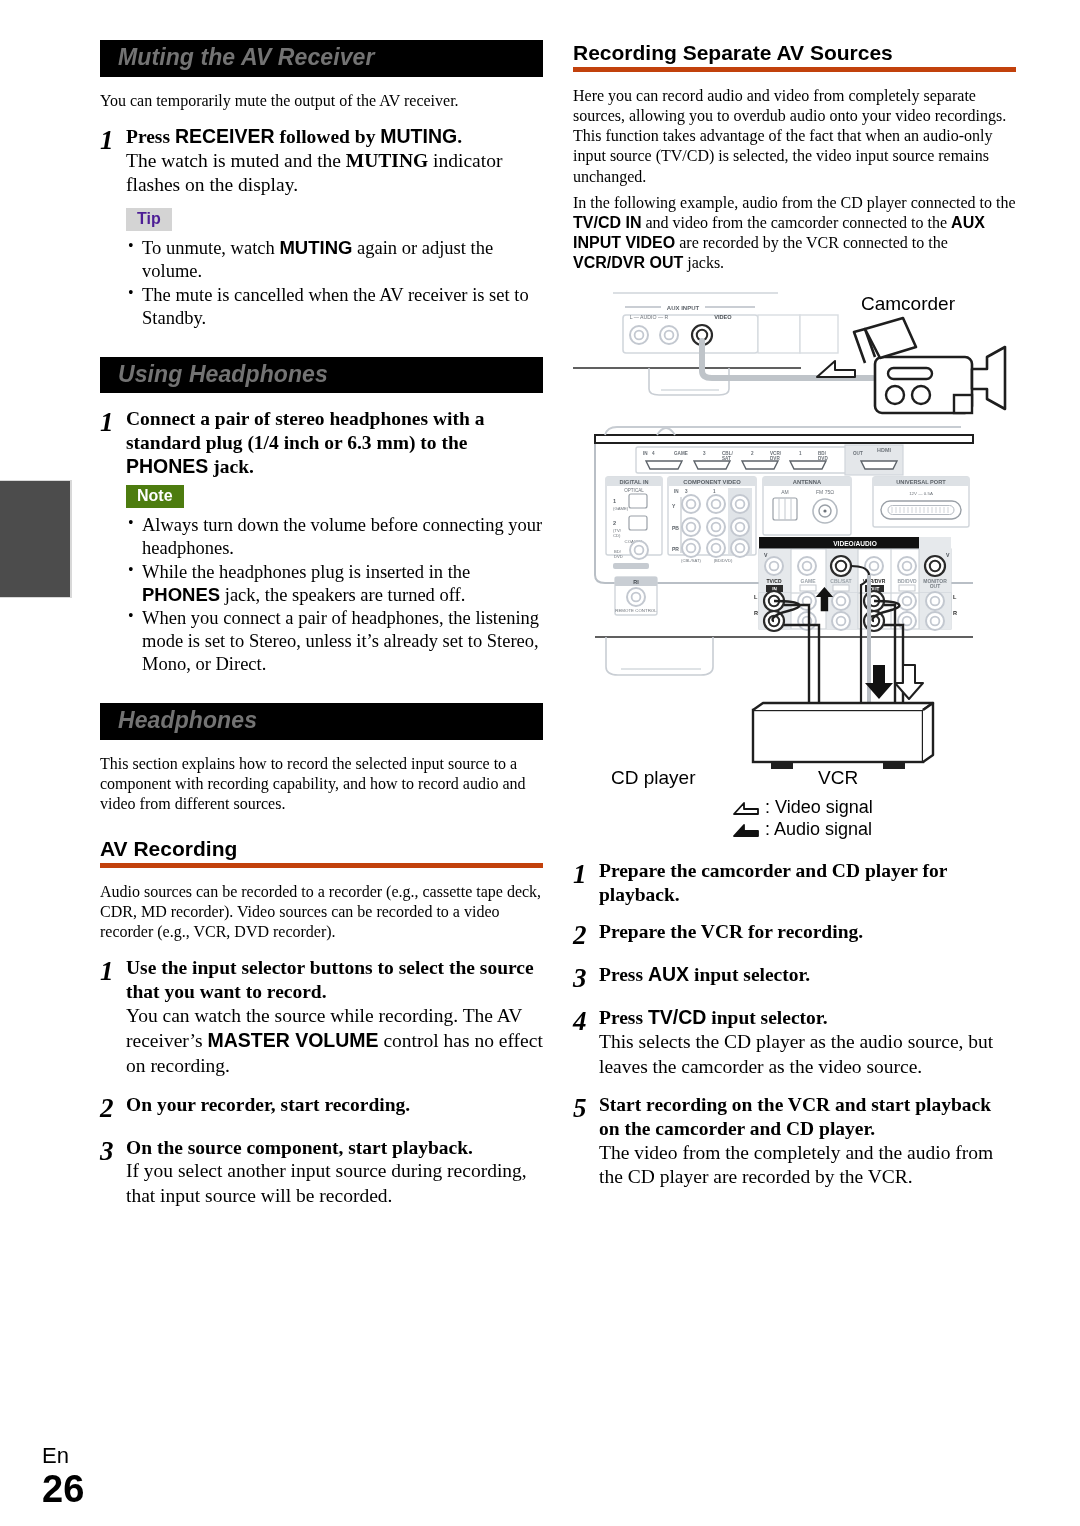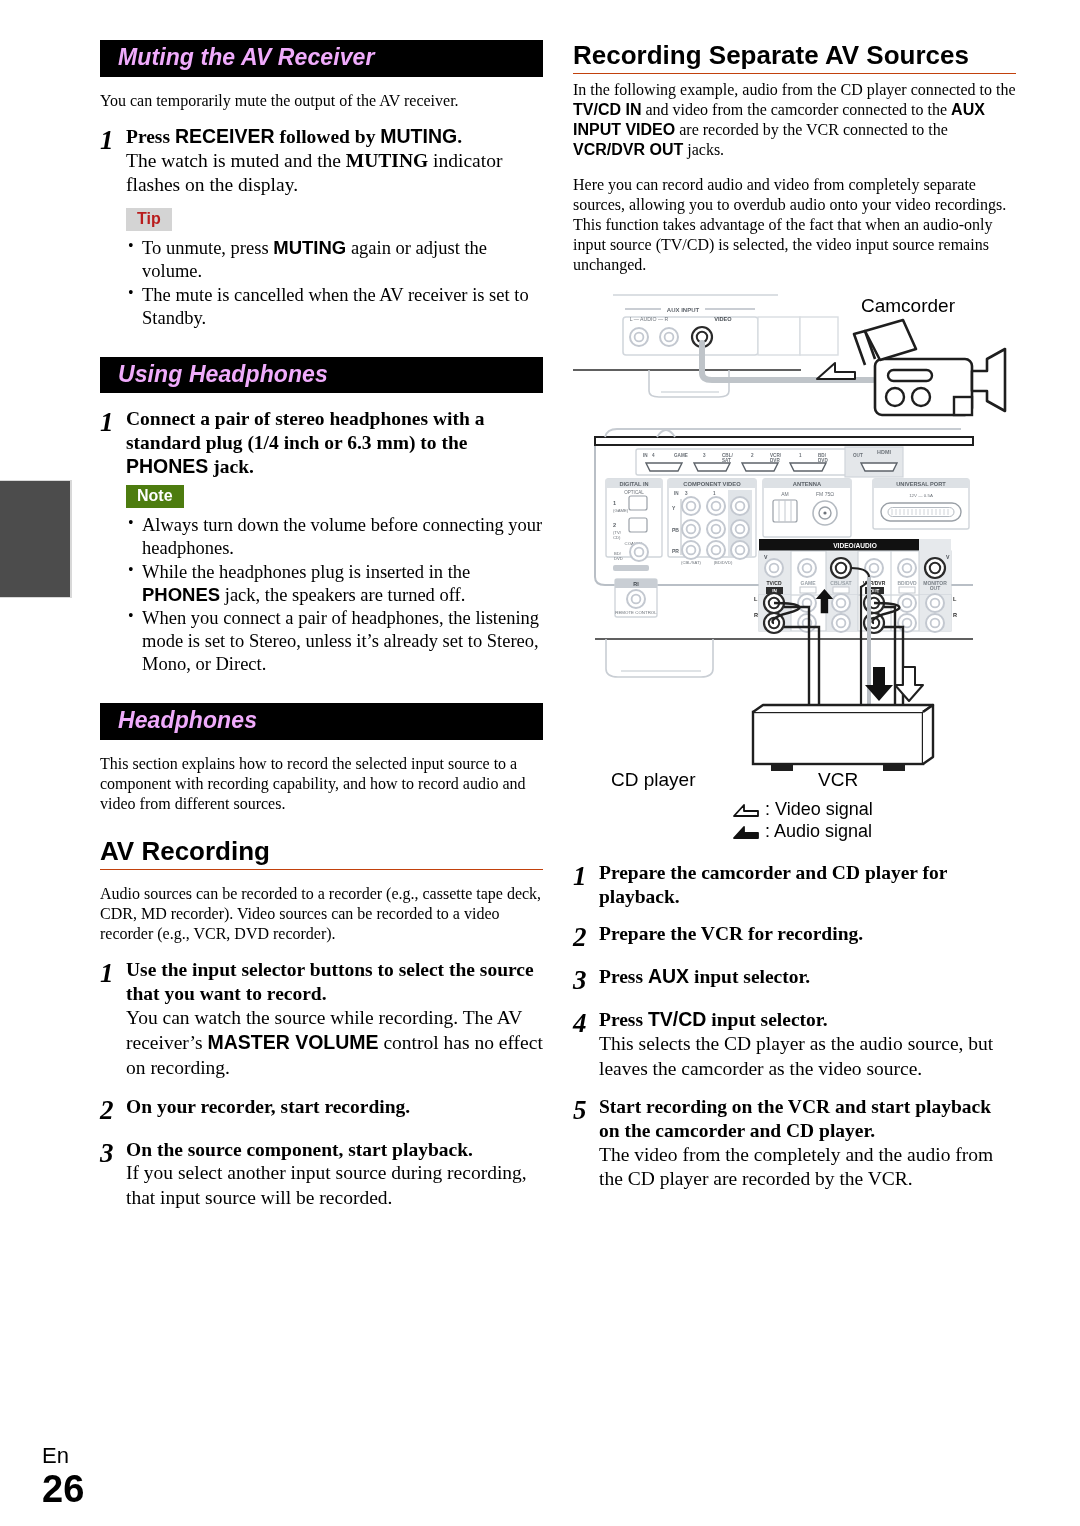--- a/index.html
+++ b/index.html
@@ -23,35 +23,35 @@
     border-bottom:1px solid #d8d8d8;
   }
 
   
   .col { position:absolute; top:40px; width:443px; }
   .col-left  { left:100px; }
   .col-right { left:573px; }
 
   
   .banner {
-    background:#000; color:#f0abfc;
+    background:#000; color:#737373;
     font-family:"Liberation Sans", sans-serif;
     font-style:italic; font-weight:bold;
     font-size:23px;
     padding:5px 0 6px 18px;
     letter-spacing:0.1px;
     line-height:1.12;
   }
 
   
   .subhead {
     font-family:"Liberation Sans", sans-serif;
-    font-weight:bold; font-size:26px;
+    font-weight:bold; font-size:21px;
     padding-bottom:2px;
-    border-bottom:1px solid #c2410c;
+    border-bottom:5px solid #c2410c;
     line-height:1.2;
   }
 
   
   .p {
     font-size:16px; line-height:1.255;
     text-align:left;
     margin:0;
   }
   .mt6  { margin-top:6px; }
@@ -83,21 +83,21 @@
   b.serif { font-family:"Liberation Serif", serif; font-weight:bold; }
 
   
   .badge {
     display:inline-block;
     font-family:"Liberation Sans", sans-serif;
     font-weight:bold; font-size:16px;
     padding:2px 11px 3px 11px;
     line-height:1.15;
   }
-  .badge-tip  { background:#d4d4d4; color:#b91c1c; }
+  .badge-tip  { background:#d4d4d4; color:#4c1d95; }
   .badge-note { background:#4d7c0f; color:#fff; }
 
   
   ul.bul { list-style:none; margin:6px 0 0 0; padding:0; }
   ul.bul li {
     position:relative; padding-left:16px;
     font-size:18.5px; line-height:1.235; margin-bottom:1px;
   }
   ul.bul li:before {
     content:"\2022"; position:absolute; left:2px; top:-1px; font-size:16px;
@@ -148,21 +148,21 @@
         <div class="step-title">
           <span>Press </span><span class="sans">RECEIVER</span><span> followed by </span><span class="sans">MUTING</span><span>.</span>
         </div>
         <div class="step-desc">
           <span>The watch is muted and the </span><b class="serif">MUTING</b><span> indicator flashes on the display.</span>
         </div>
 
         <div class="mt10">
           <span class="badge badge-tip">Tip</span>
           <ul class="bul">
-            <li><span>To unmute, press </span><span class="sans">MUTING</span><span> again or adjust the volume.</span></li>
+            <li><span>To unmute, watch </span><span class="sans">MUTING</span><span> again or adjust the volume.</span></li>
             <li><span>The mute is cancelled when the AV receiver is set to Standby.</span></li>
           </ul>
         </div>
       </div>
     </div>
 
     <div class="banner mt26">Using Headphones</div>
 
     <div class="step">
       <div class="step-num">1</div>
@@ -214,25 +214,25 @@
         <div class="step-desc">If you select another input source during recording, that input source will be recorded.</div>
       </div>
     </div>
 
   </div>
 
   <div class="col col-right">
 
     <div class="subhead">Recording Separate AV Sources</div>
 
+    <p class="p mt14">Here you can record audio and video from completely separate sources, allowing you to overdub audio onto your video recordings. This function takes advantage of the fact that when an audio-only input source (TV/CD) is selected, the video input source remains unchanged.</p>
+
     <p class="p mt6">
       <span>In the following example, audio from the CD player connected to the </span><span class="sans">TV/CD IN</span><span> and video from the camcorder connected to the </span><span class="sans">AUX INPUT VIDEO</span><span> are recorded by the VCR connected to the </span><span class="sans">VCR/DVR OUT</span><span> jacks.</span>
     </p>
-
-    <p class="p mt14">Here you can record audio and video from completely separate sources, allowing you to overdub audio onto your video recordings. This function takes advantage of the fact that when an audio-only input source (TV/CD) is selected, the video input source remains unchanged.</p>
 
     <div class="diagram">
 
       <svg width="443" height="505" viewBox="0 0 443 505">
         <defs>
           <g id="rca-out">
             <circle r="10" fill="#fff" stroke="#2a2a2a" stroke-width="2.2"></circle>
             <circle r="5.2" fill="#fff" stroke="#2a2a2a" stroke-width="2"></circle>
           </g>
           <g id="rca-lt">

